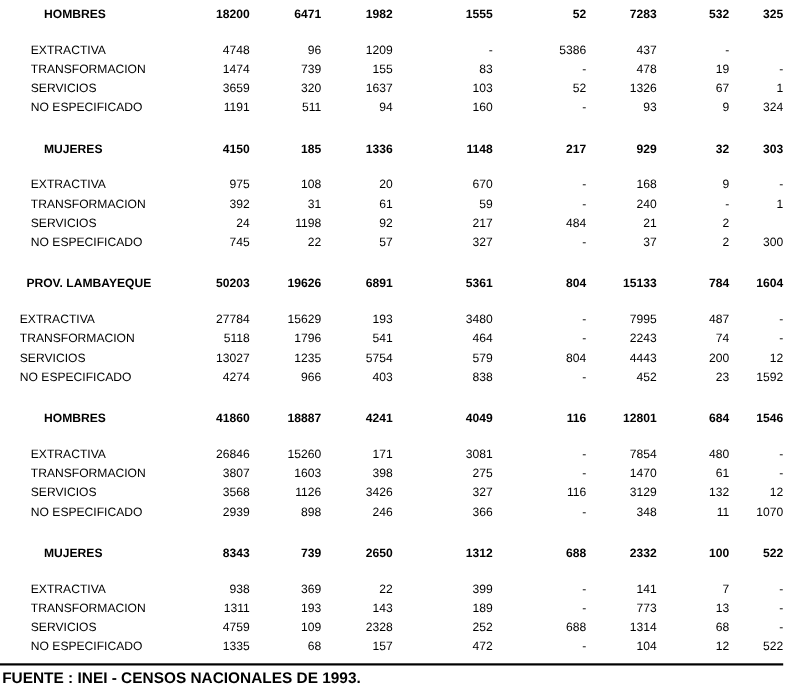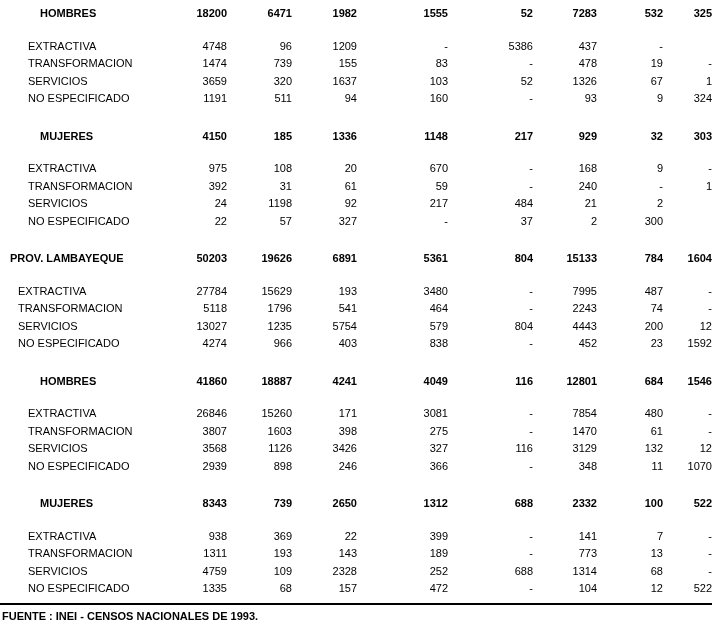--- a/index.html
+++ b/index.html
@@ -19,31 +19,31 @@
   .row {
     display: grid;
     grid-template-columns: 110px 117px 65px 65px 91px 85px 64px 66px 49px;
     height: 17.5px;
     line-height: 17.5px;
     white-space: nowrap;
   }
   .row.header { font-weight: bold; margin-top: 20px; margin-bottom: 15px; }
   .row.header:first-child { margin-top: 0; }
   .label { overflow: visible; }
-  .ind0 { padding-left: 10px; }
+  .ind0 { padding-left: 24px; }
   .ind1 { padding-left: 18px; }
   .ind2 { padding-left: 40px; }
   .ind3 { padding-left: 28px; }
   .cell { text-align: right; }
   .footer {
     margin-top: 5px;
     border-top: 2px solid #000000;
     padding: 4px 0 0 2px;
     font-weight: bold;
-    font-size: 11px;
+    font-size: 14px;
     line-height: 14px;
   }
 </style>
 </head>
 <body>
 
 <div class="page">
   <div class="table" id="data-table">
       <div class="row header">
         <div class="label ind2">HOMBRES</div>
@@ -137,20 +137,21 @@
         <div class="cell">24</div>
         <div class="cell">1198</div>
         <div class="cell">92</div>
         <div class="cell">217</div>
         <div class="cell">484</div>
         <div class="cell">21</div>
         <div class="cell">2</div>
       </div>
       <div class="row">
         <div class="label ind3">NO ESPECIFICADO</div>
+        <div class="cell">745</div>
         <div class="cell">22</div>
         <div class="cell">57</div>
         <div class="cell">327</div>
         <div class="cell">-</div>
         <div class="cell">37</div>
         <div class="cell">2</div>
         <div class="cell">300</div>
       </div>
       <div class="row header">
         <div class="label ind0">PROV. LAMBAYEQUE</div>

